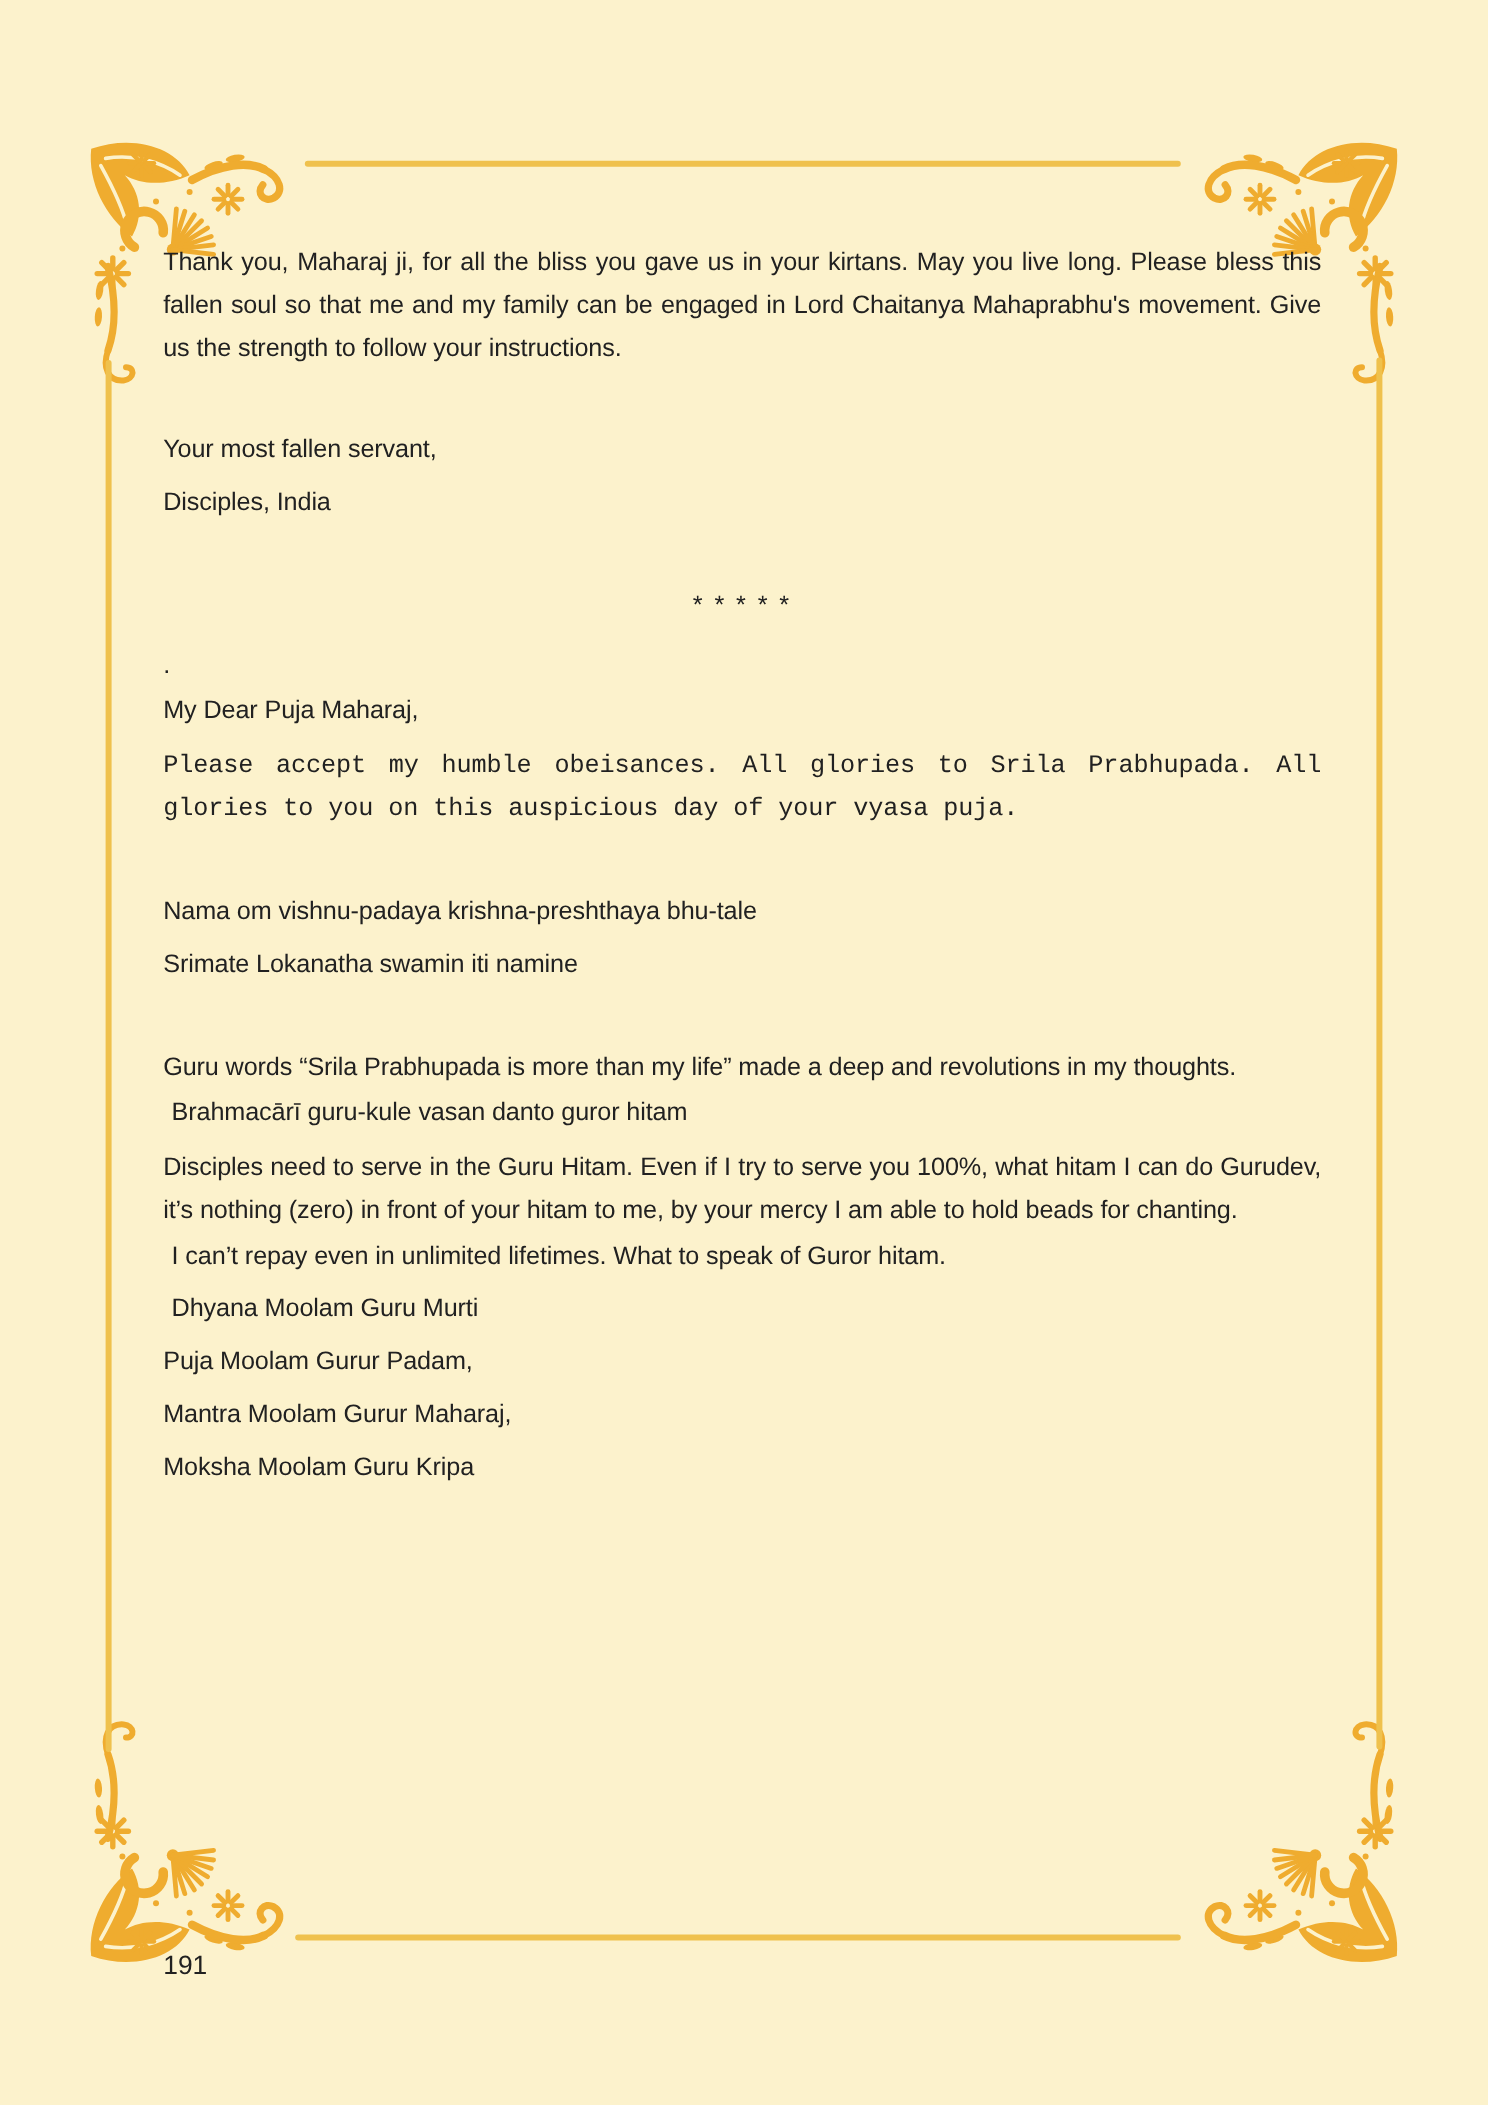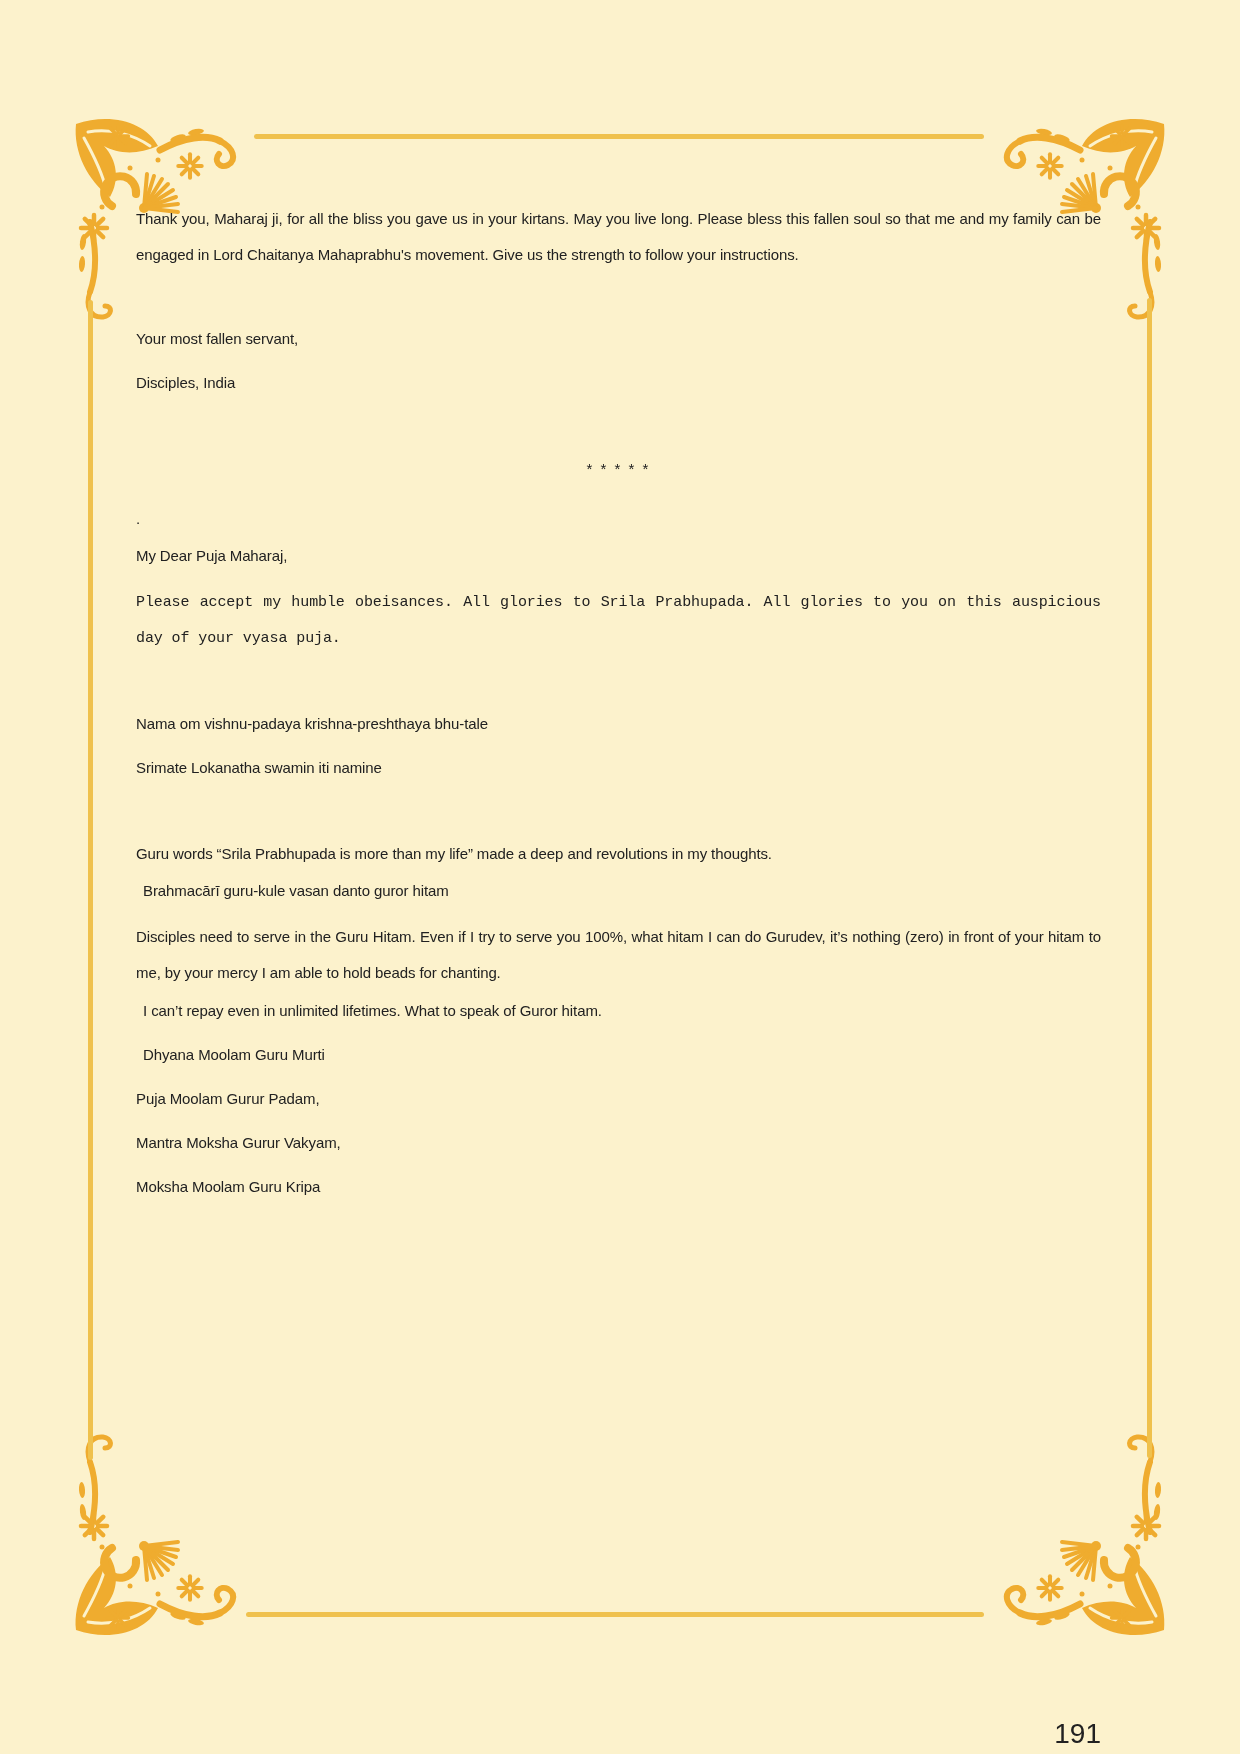--- a/index.html
+++ b/index.html
@@ -25,37 +25,37 @@
   .l-left{left:88px;top:300px;width:5px;height:1160px;}
   .l-right{left:1147px;top:298px;width:5px;height:1160px;}
   .corner{position:absolute;width:200px;height:210px;color:var(--orn);}
   .tl{left:60px;top:110px;}
   .tr{left:980px;top:110px;transform:scaleX(-1);}
   .bl{left:60px;top:1434px;transform:scaleY(-1);}
   .br{left:980px;top:1434px;transform:scale(-1,-1);}
   
   .content{
     position:absolute;left:136px;top:201px;width:965px;
-    font-size:15px;line-height:36px;letter-spacing:-0.1px;
+    font-size:21px;line-height:36px;letter-spacing:-0.1px;
   }
   .content p{margin:0 0 8px 0;}
   .just{text-align:justify;}
   .center{text-align:center;letter-spacing:2px;}
   .pad-s{padding-left:7px;}
   .mb-xl{margin-bottom:48px !important;}
   .mb-l{margin-bottom:50px !important;}
   .mb-m{margin-bottom:14px !important;}
   .mb-s{margin-bottom:11px !important;}
   .mb-xs{margin-bottom:1px !important;}
   .mb-49{margin-bottom:49px !important;font-family:Liberation Mono, monospace;}
   .mb-10{margin-bottom:10px !important;}
   .mb-2{margin-bottom:2px !important;}
   .pagenum{
-    position:absolute;left:136px;top:1720px;width:965px;
-    text-align:right;font-size:28px;line-height:28px;
+    position:absolute;left:136px;top:1624px;width:965px;
+    text-align:left;font-size:22px;line-height:28px;
   }
 </style>
 </head>
 <body>
 
 <svg width="0" height="0" style="position:absolute" aria-hidden="true">
   <defs>
     <g id="fl8" stroke-linecap="round" fill="none">
       <line x1="4" y1="0" x2="13" y2="0"></line>
       <line x1="-4" y1="0" x2="-13" y2="0"></line>
@@ -134,19 +134,19 @@
     <p class="mb-s">My Dear Puja Maharaj,</p>
     <p class="just mb-49">Please accept my humble obeisances. All glories to Srila Prabhupada. All glories to you on this auspicious day of your vyasa puja.</p>
     <p>Nama om vishnu-padaya krishna-preshthaya bhu-tale</p>
     <p class="mb-l">Srimate Lokanatha swamin iti namine</p>
     <p class="just mb-xs">Guru words “Srila Prabhupada is more than my life” made a deep and revolutions in my thoughts.</p>
     <p class="pad-s mb-10">Brahmacārī guru-kule vasan danto guror hitam</p>
     <p class="just mb-2">Disciples need to serve in the Guru Hitam. Even if I try to serve you 100%, what hitam I can do Gurudev, it’s nothing (zero) in front of your hitam to me, by your mercy I am able to hold beads for chanting.</p>
     <p class="pad-s">I can’t repay even in unlimited lifetimes. What to speak of Guror hitam.</p>
     <p class="pad-s">Dhyana Moolam Guru Murti</p>
     <p>Puja Moolam Gurur Padam,</p>
-    <p>Mantra Moksha Gurur Vakyam,</p>
+    <p>Mantra Moolam Gurur Maharaj,</p>
     <p>Moksha Moolam Guru Kripa</p>
   </main>
 
   <div class="pagenum">191</div>
 
 </div>
 
 </body></html>

